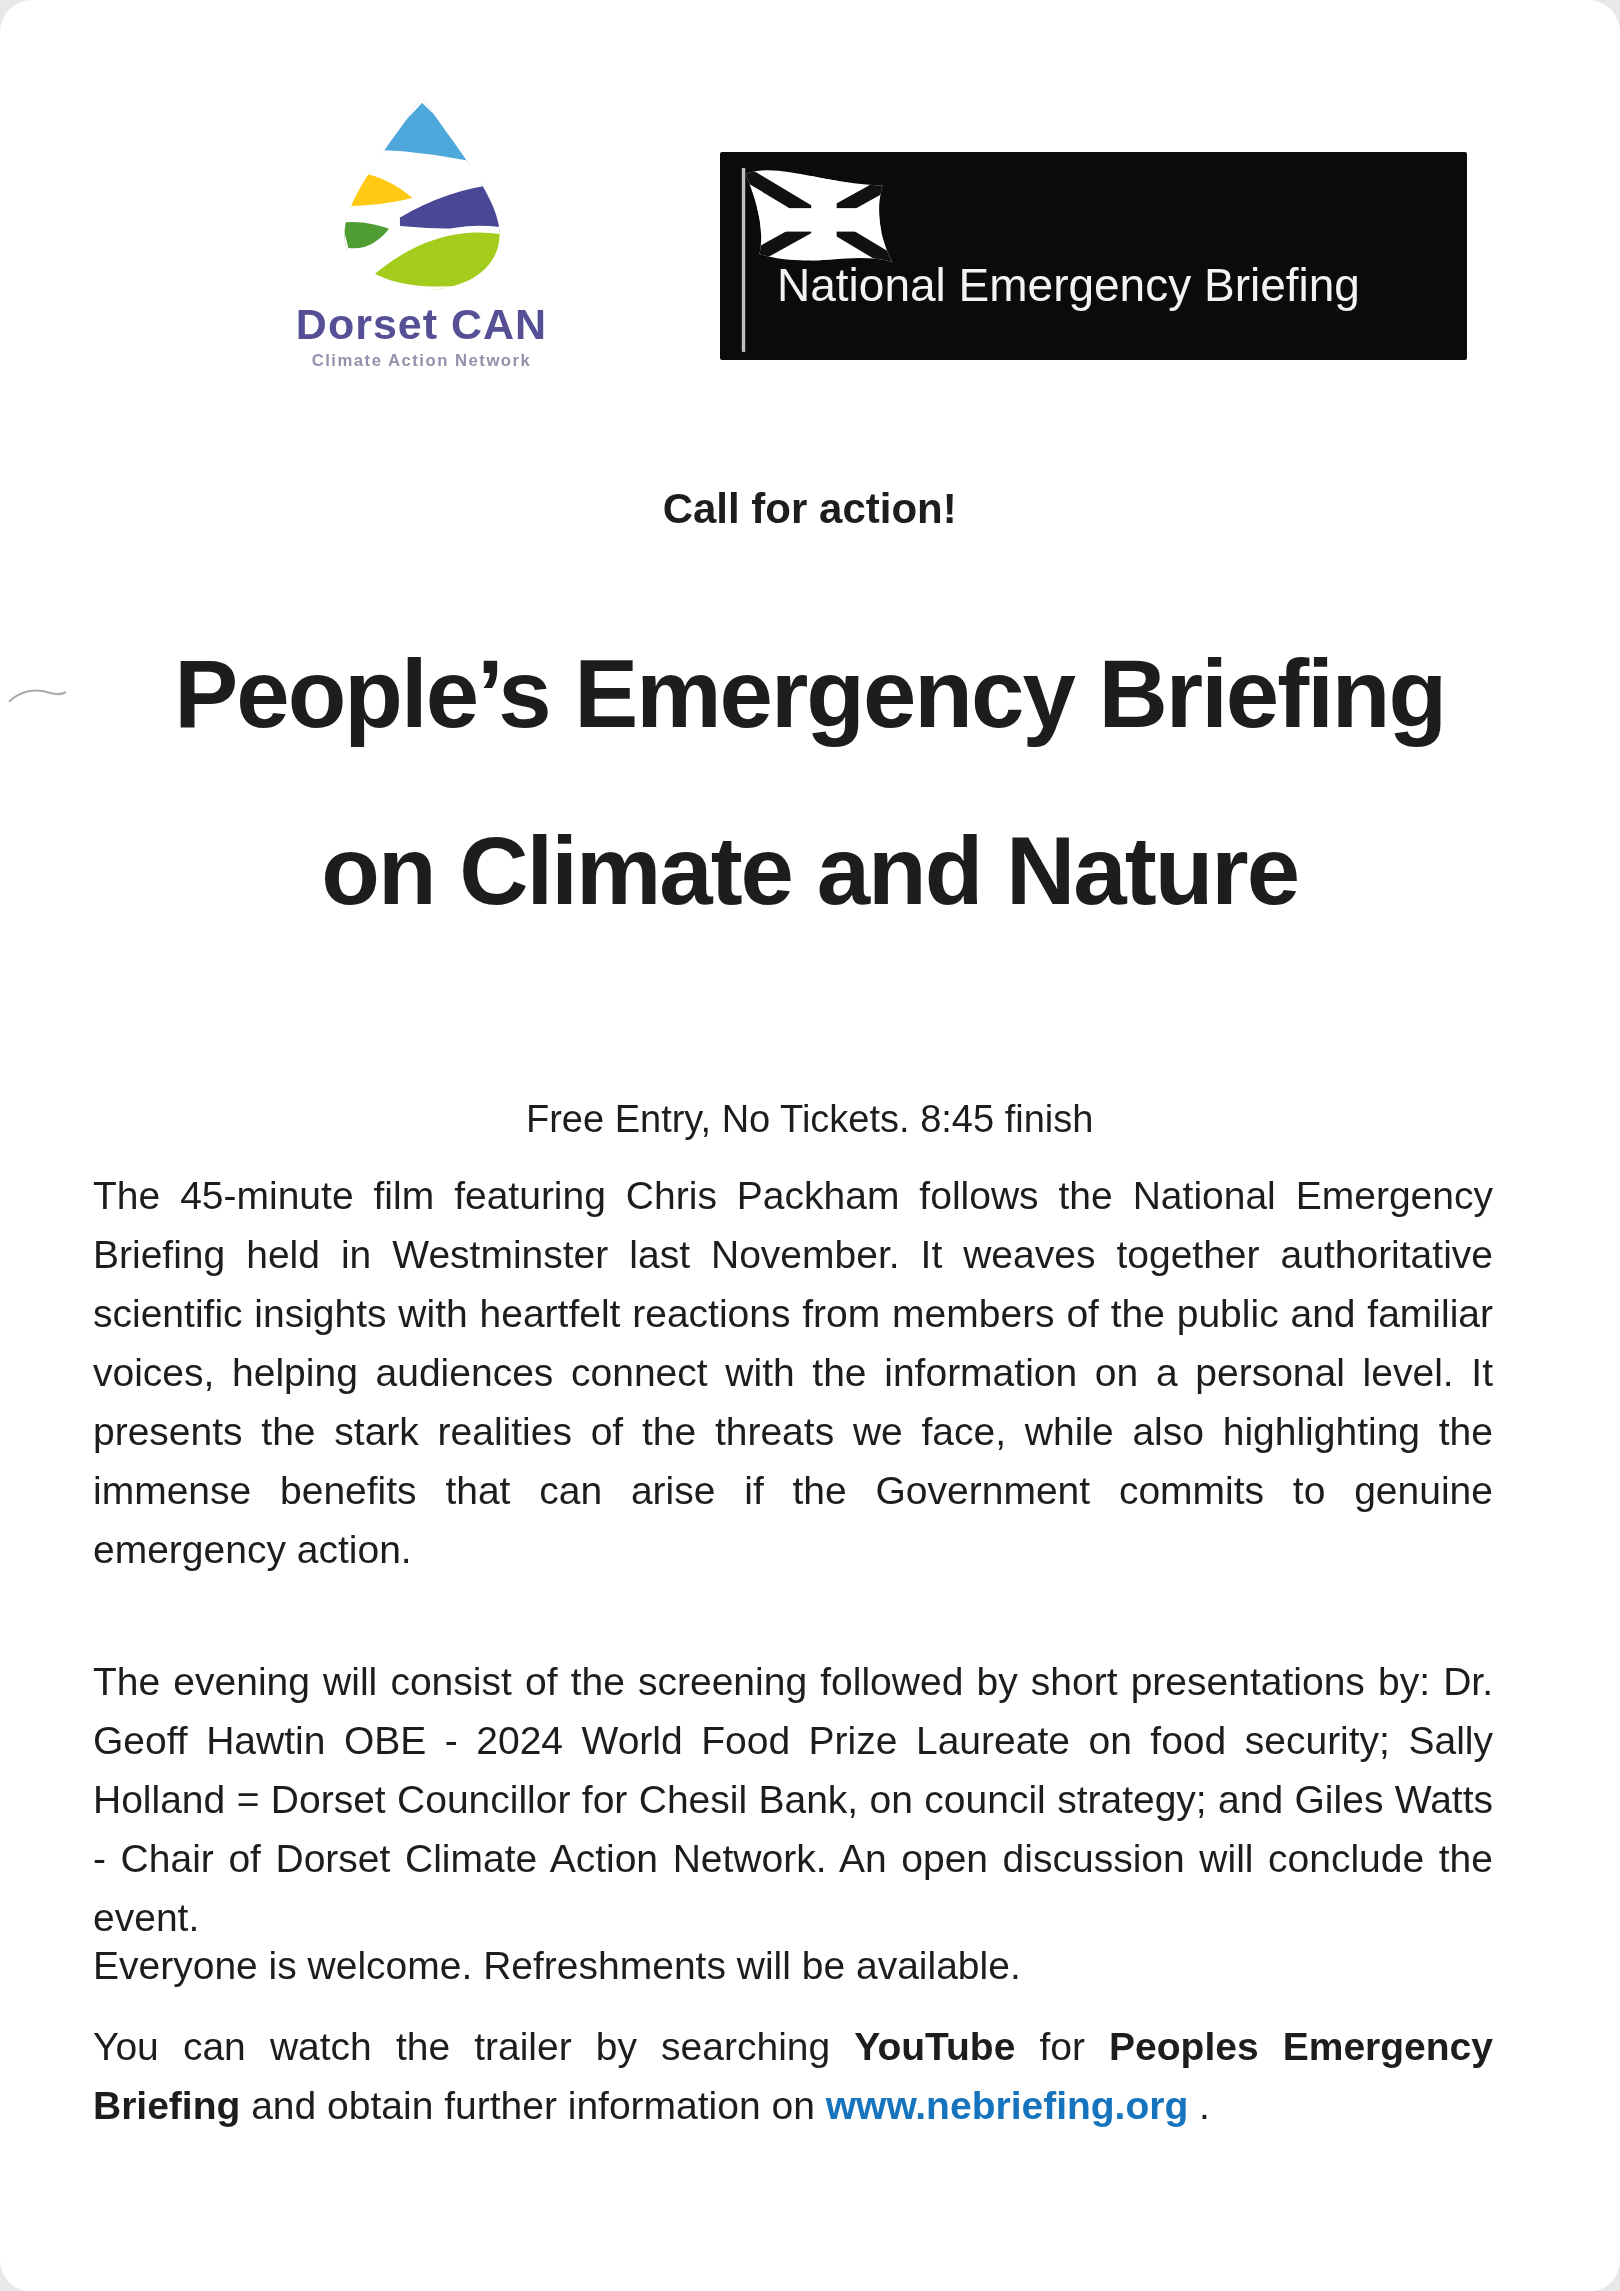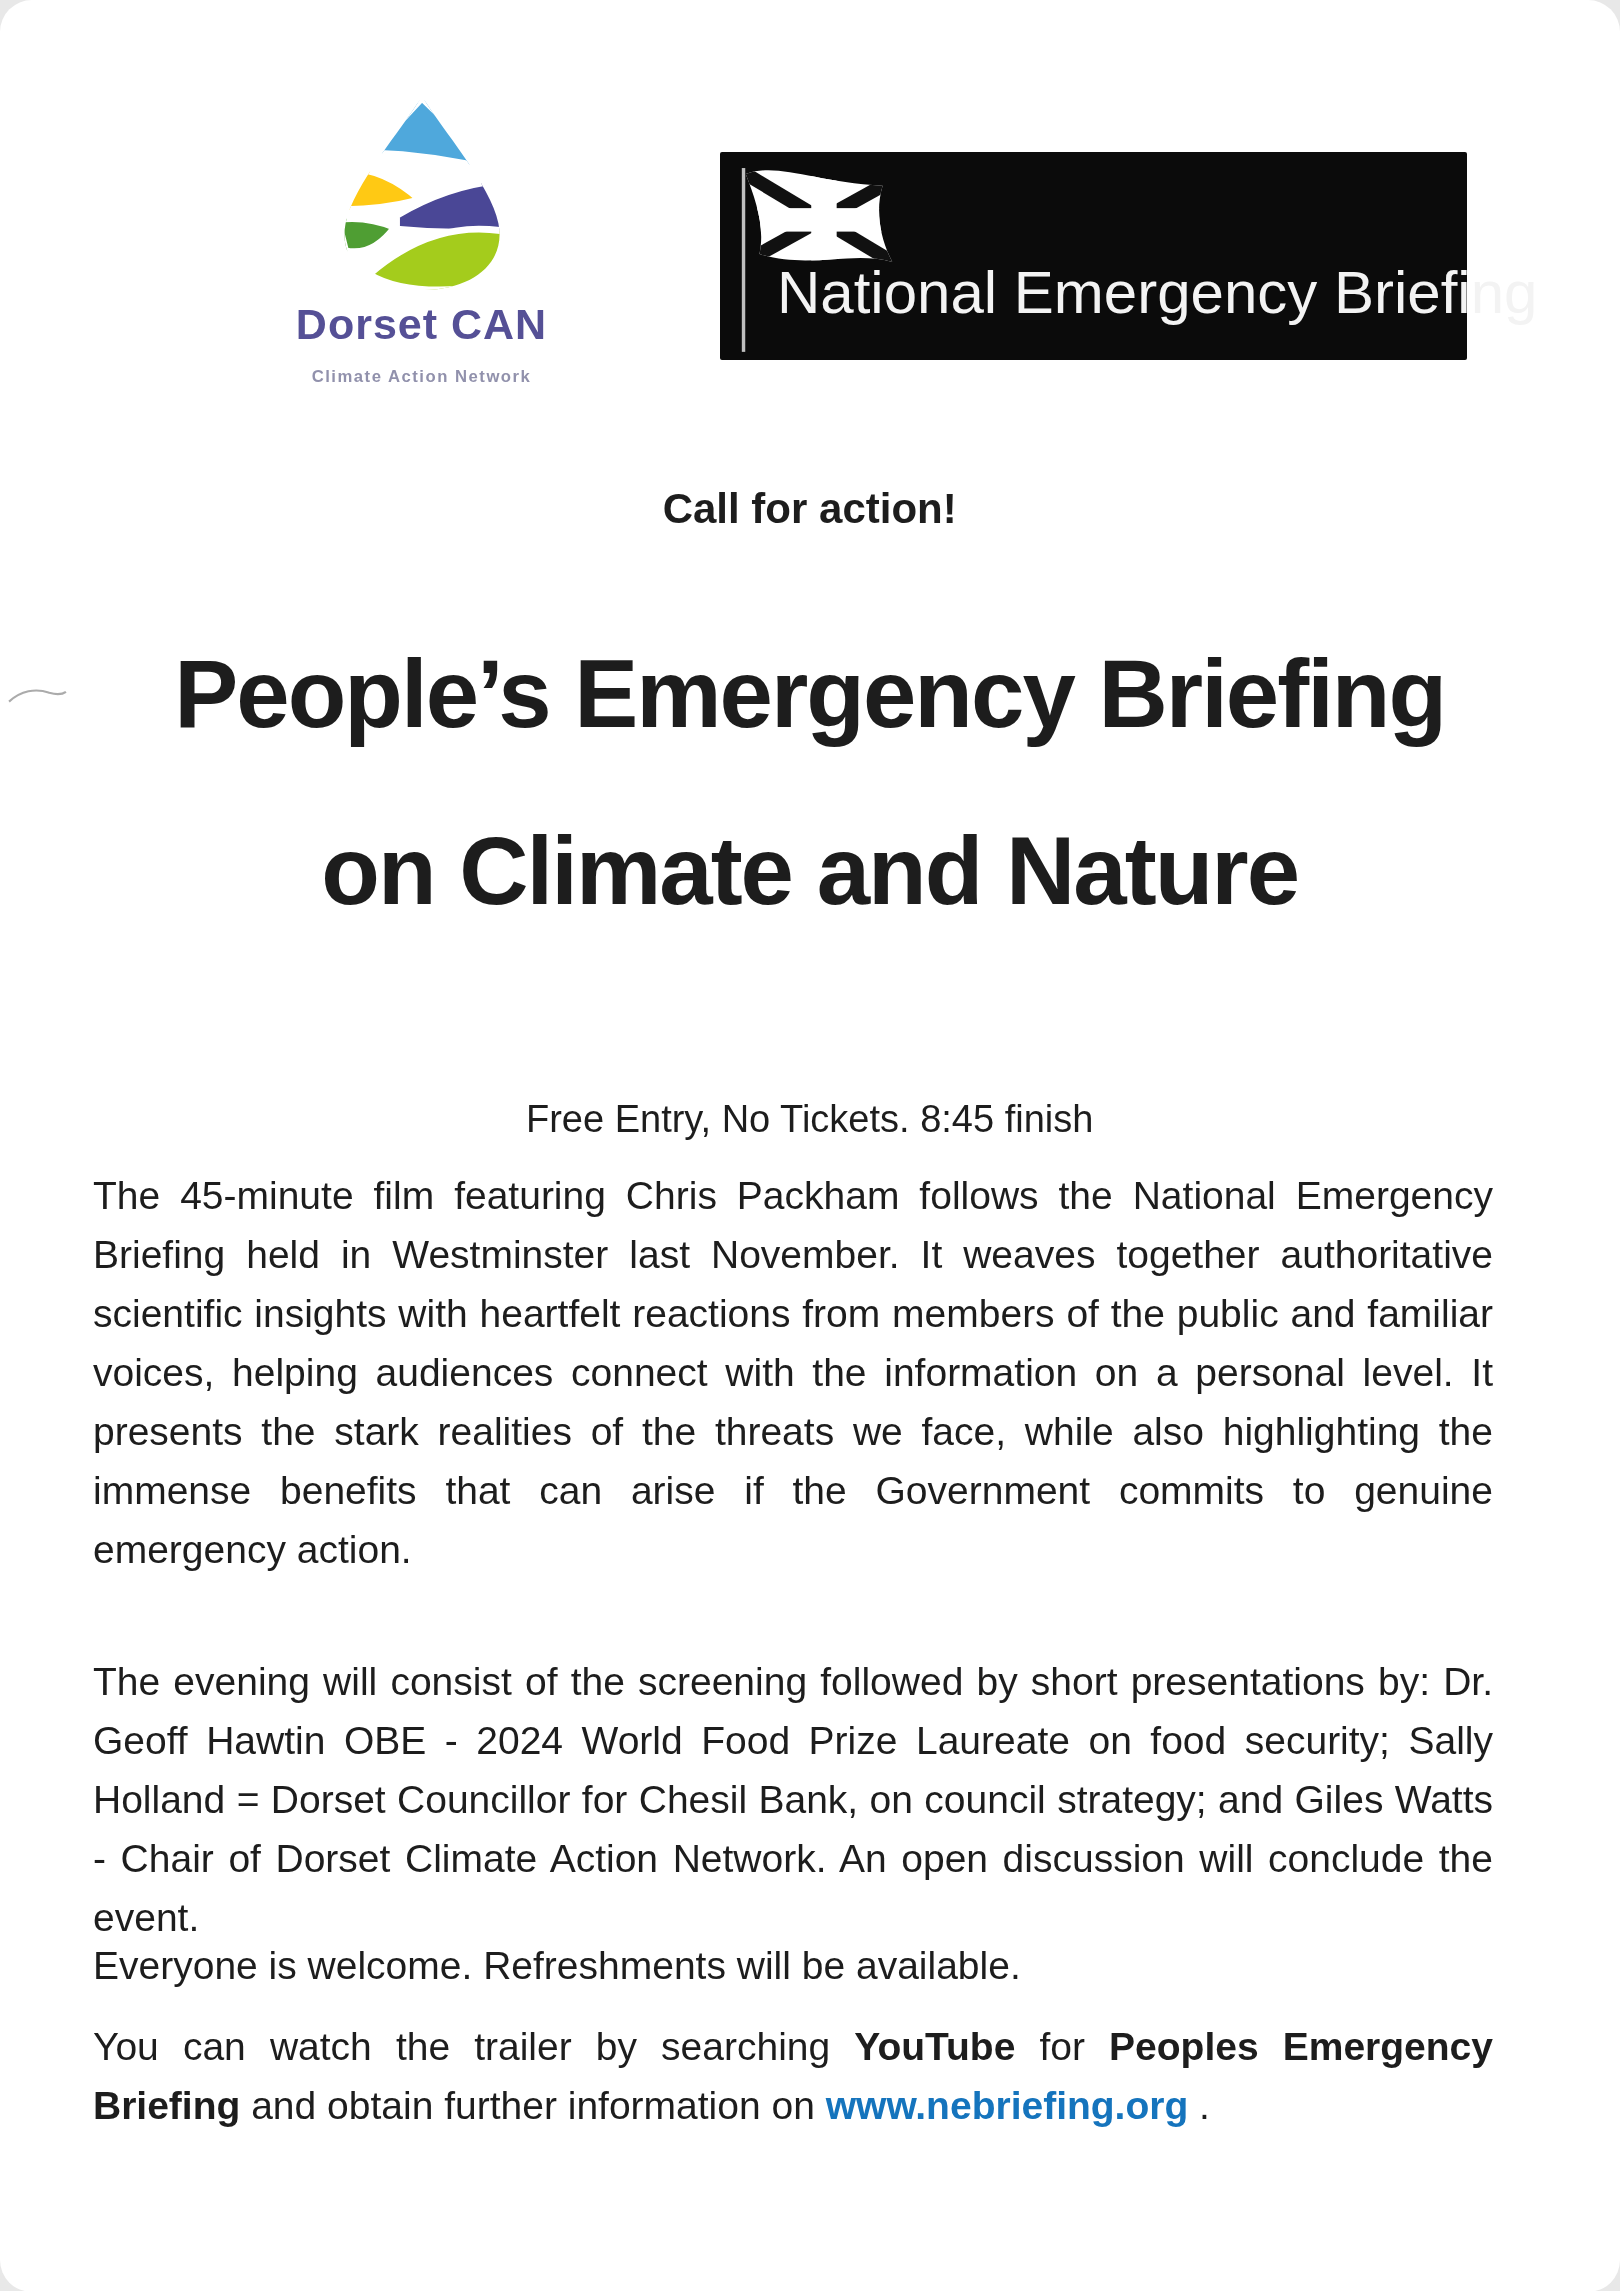--- a/index.html
+++ b/index.html
@@ -13,25 +13,25 @@
     margin:0 auto;
     border-radius:32px;
   }
   .abs{position:absolute;}
   .center-line{position:absolute;left:15.7px;width:1588px;text-align:center;white-space:nowrap;}
 
   
   .dorset-block{left:289px;top:90px;width:265px;text-align:center;}
   .dorset-block svg{display:block;margin:0 auto;}
   .dorset-wordmark{font-size:43px;font-weight:700;color:#555096;letter-spacing:1px;margin-top:3.9px;}
-  .dorset-subtitle{font-size:16.7px;font-weight:600;color:#9191ac;letter-spacing:1.5px;margin-top:18px;}
+  .dorset-subtitle{font-size:16.7px;font-weight:600;color:#9191ac;letter-spacing:1.5px;margin-top:2px;}
 
   
   .neb-box{left:720px;top:152px;width:747px;height:208px;background:#0b0b0b;border-radius:2px;}
-  .neb-label{position:absolute;left:57px;top:106px;font-size:60px;color:#f3f3f3;white-space:nowrap;}
+  .neb-label{position:absolute;left:57px;top:106px;font-size:46px;color:#f3f3f3;white-space:nowrap;}
   .neb-flag{position:absolute;left:13.7px;top:7.8px;}
 
   .squiggle{left:5.9px;top:682px;}
 
   .h-call{top:469px;font-size:42px;font-weight:700;margin-top:16px;}
   .h-invite{top:559px;font-size:39px;}
   .h-title1{top:639px;font-size:96px;font-weight:700;letter-spacing:-2px;}
   .h-title2{top:816px;font-size:96px;font-weight:700;letter-spacing:-2px;}
   .h-venue{top:998px;font-size:46px;font-weight:700;}
   .h-venue sup{font-size:60%;vertical-align:super;line-height:0;}

